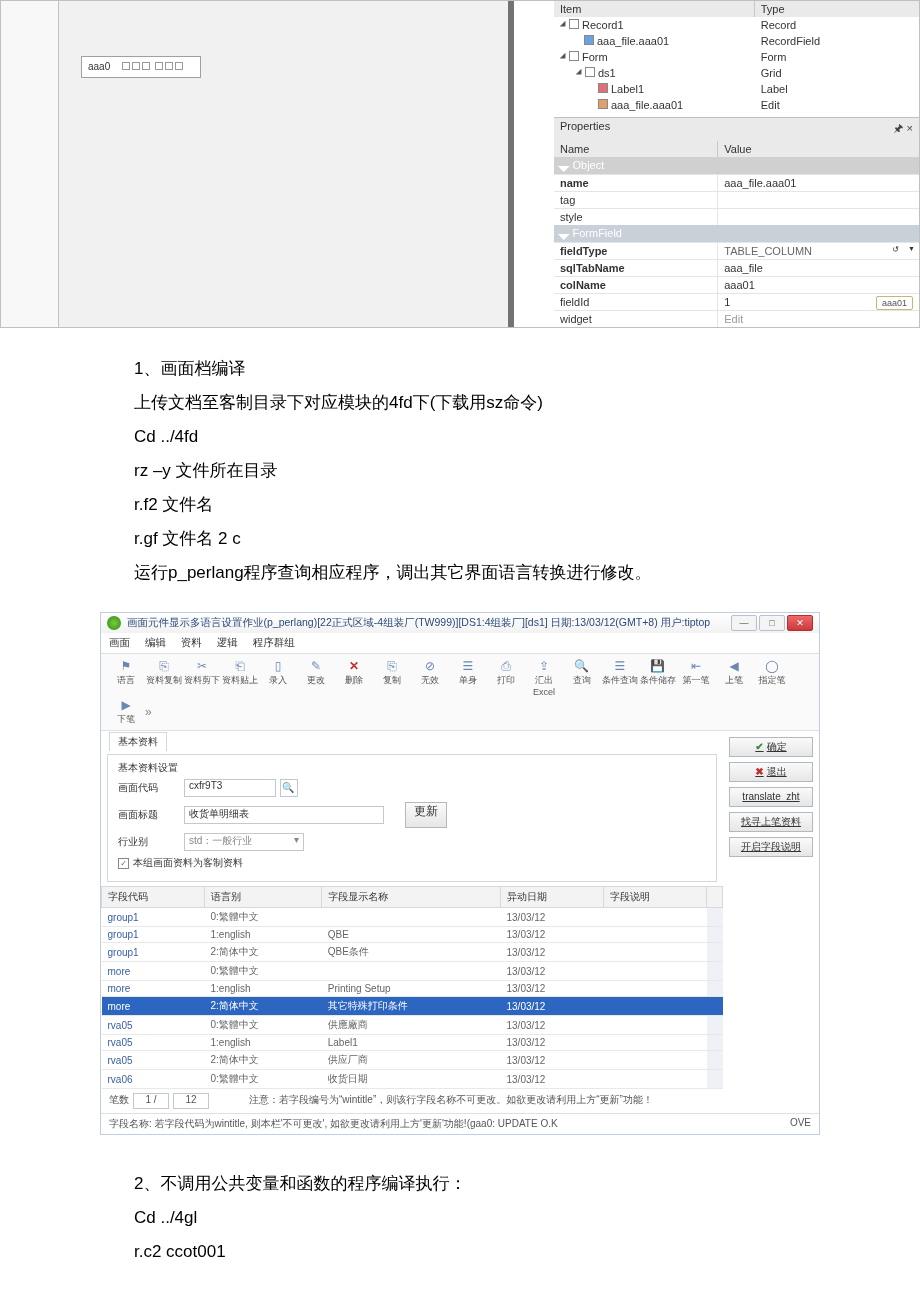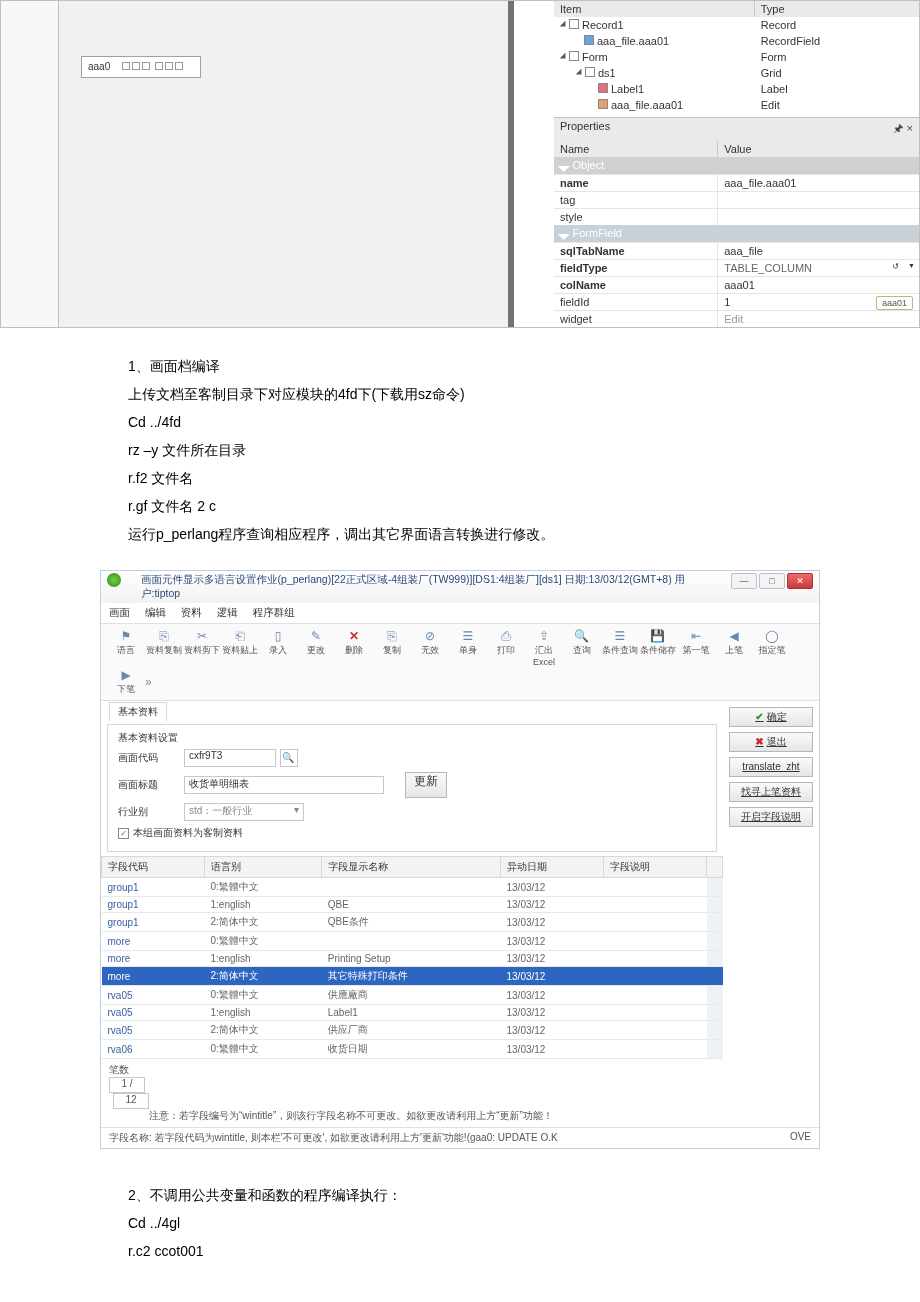--- a/index.html
+++ b/index.html
@@ -32,27 +32,27 @@
   .fig1-prop-row > div:last-child { width: 55%; background:#fff; }
   .fig1-prop-group { background: #d0d0d0; color: #fff; padding: 2px 6px; font-size: 11px; }
   .fig1-prop-group.form { background:#c8d0d8; }
   .fig1-prop-row.bold > div:first-child { font-weight: bold; }
   .fig1-prop-row.sel > div:last-child { color:#666; position:relative; }
   .fig1-prop-row.sel .dd { position:absolute; right:4px; font-size:7px; color:#333; }
   .fig1-prop-row.sel .rev { position:absolute; right:20px; font-size:8px; color:#333; }
   .fig1-badge { position:absolute; right:6px; bottom:0; background:#fff; border:1px solid #c8b47a; font-size:9px; padding:1px 5px; border-radius:2px; color:#555; }
 
   
-  .body-text { padding: 6px 28px 22px 100px; font-size: 14px; line-height: 2.0; }
+  .body-text { padding: 6px 28px 22px 100px; font-size: 17px; line-height: 2.0; }
   .body-text .indent { text-indent: 2em; }
   .body-text .watermark { position: relative; }
 
   
   .fig2 { margin: 0 100px 22px 100px; border: 1px solid #bfcfe0; font-size: 10.5px; color: #333; }
-  .fig2-titlebar { background: linear-gradient(#fff,#f2f2f2); display:flex; padding: 2px 6px; gap: 14px; }
+  .fig2-titlebar { background: linear-gradient(#fff,#f2f2f2); display:flex; align-items:center; padding: 2px 6px; }
   .fig2-titlebar .appicon { width:14px; height:14px; border-radius:50%; background: radial-gradient(#7ace3a,#2a8a1a); margin-right:6px; }
   .fig2-titlebar .ttl { flex:1; color: #2b4a7a; }
   .fig2-winbtns { display:flex; gap:2px; }
   .fig2-winbtns span { display:inline-block; width:26px; height:16px; border:1px solid #b8c0d0; border-radius:2px; text-align:center; font-size:9px; line-height:14px; background:#f4f4f4; color:#555; }
   .fig2-winbtns span.close { background: linear-gradient(#ef6a6a,#c83a3a); color:#fff; border-color:#b03030; }
   .fig2-menu { padding: 3px 8px; color:#333; }
   .fig2-menu span { margin-right: 12px; }
   .fig2-toolbar { display:flex; flex-wrap:wrap; padding: 4px 6px; background:#fafafa; border-top:1px solid #e0e0e0; border-bottom:1px solid #e0e0e0; }
   .fig2-tbtn { width: 38px; text-align:center; font-size:9px; color:#555; }
   .fig2-tbtn .tico { height:16px; display:flex; align-items:center; justify-content:center; color:#6a88b0; font-size:12px; }
@@ -74,21 +74,21 @@
   .fig2-frow .mag { display:inline-block; width:18px; height:18px; border:1px solid #c0c8d0; text-align:center; line-height:16px; color:#888; margin-left:4px; }
   .fig2-chk { width:11px; height:11px; border:1px solid #888; display:inline-block; text-align:center; font-size:8px; line-height:9px; color:#3a8a3a; margin-right:4px; }
   .fig2-tbl { width:100%; border-collapse:collapse; font-size:10px; }
   .fig2-tbl th { background:#f3f3f3; border:1px solid #d8d8d8; padding:3px 6px; text-align:left; font-weight:normal; color:#333; }
   .fig2-tbl th:last-child { width:16px; padding:0; }
   .fig2-tbl td { border-bottom:1px solid #e8e8e8; padding:2px 6px; color:#3a60a0; }
   .fig2-tbl td.dim { color:#666; }
   .fig2-tbl tr.hl td { background:#2d66c0; color:#fff; }
   .fig2-tbl tr.hl td.dim { color:#fff; }
   .fig2-scroll { width:14px; background:#eef2f6; }
-  .fig2-footer { display:flex; padding: 4px 8px; font-size:10px; color:#555;flex-direction:column; }
+  .fig2-footer { display:flex; padding: 4px 8px; font-size:10px; color:#555; }
   .fig2-footer .navlab { margin-right:4px; }
   .fig2-footer .navinp { border:1px solid #c0c8d0; width:36px; height:16px; text-align:center; background:#fff; }
   .fig2-status { padding: 3px 8px; font-size:10px; color:#555; display:flex; justify-content:space-between; border-top:1px solid #e0e0e0; }
 </style>
 </head>
 <body>
 
 <div class="fig1">
   <div class="fig1-ruler"></div>
   <div class="fig1-canvas">
@@ -146,27 +146,27 @@
       </div>
     <div class="fig1-prop-row">
         <div>tag</div>
         <div></div>
       </div>
     <div class="fig1-prop-row">
         <div>style</div>
         <div></div>
       </div>
     <div class="fig1-prop-group form"><span style="display:inline-block;transform:rotate(45deg);margin-right:4px">◢</span><span>FormField</span></div>
+    <div class="fig1-prop-row bold sel">
+        <div>fieldType</div>
+        <div><span>TABLE_COLUMN</span><span class="dd">▼</span><span class="rev">↺</span></div>
+      </div>
     <div class="fig1-prop-row bold">
         <div>sqlTabName</div>
         <div>aaa_file</div>
-      </div>
-    <div class="fig1-prop-row bold sel">
-        <div>fieldType</div>
-        <div><span>TABLE_COLUMN</span><span class="dd">▼</span><span class="rev">↺</span></div>
       </div>
     <div class="fig1-prop-row bold">
         <div>colName</div>
         <div>aaa01</div>
       </div>
     <div class="fig1-prop-row">
         <div>fieldId</div>
         <div style="position:relative"><span>1</span><span class="fig1-badge">aaa01</span></div>
       </div>
     <div class="fig1-prop-row">

